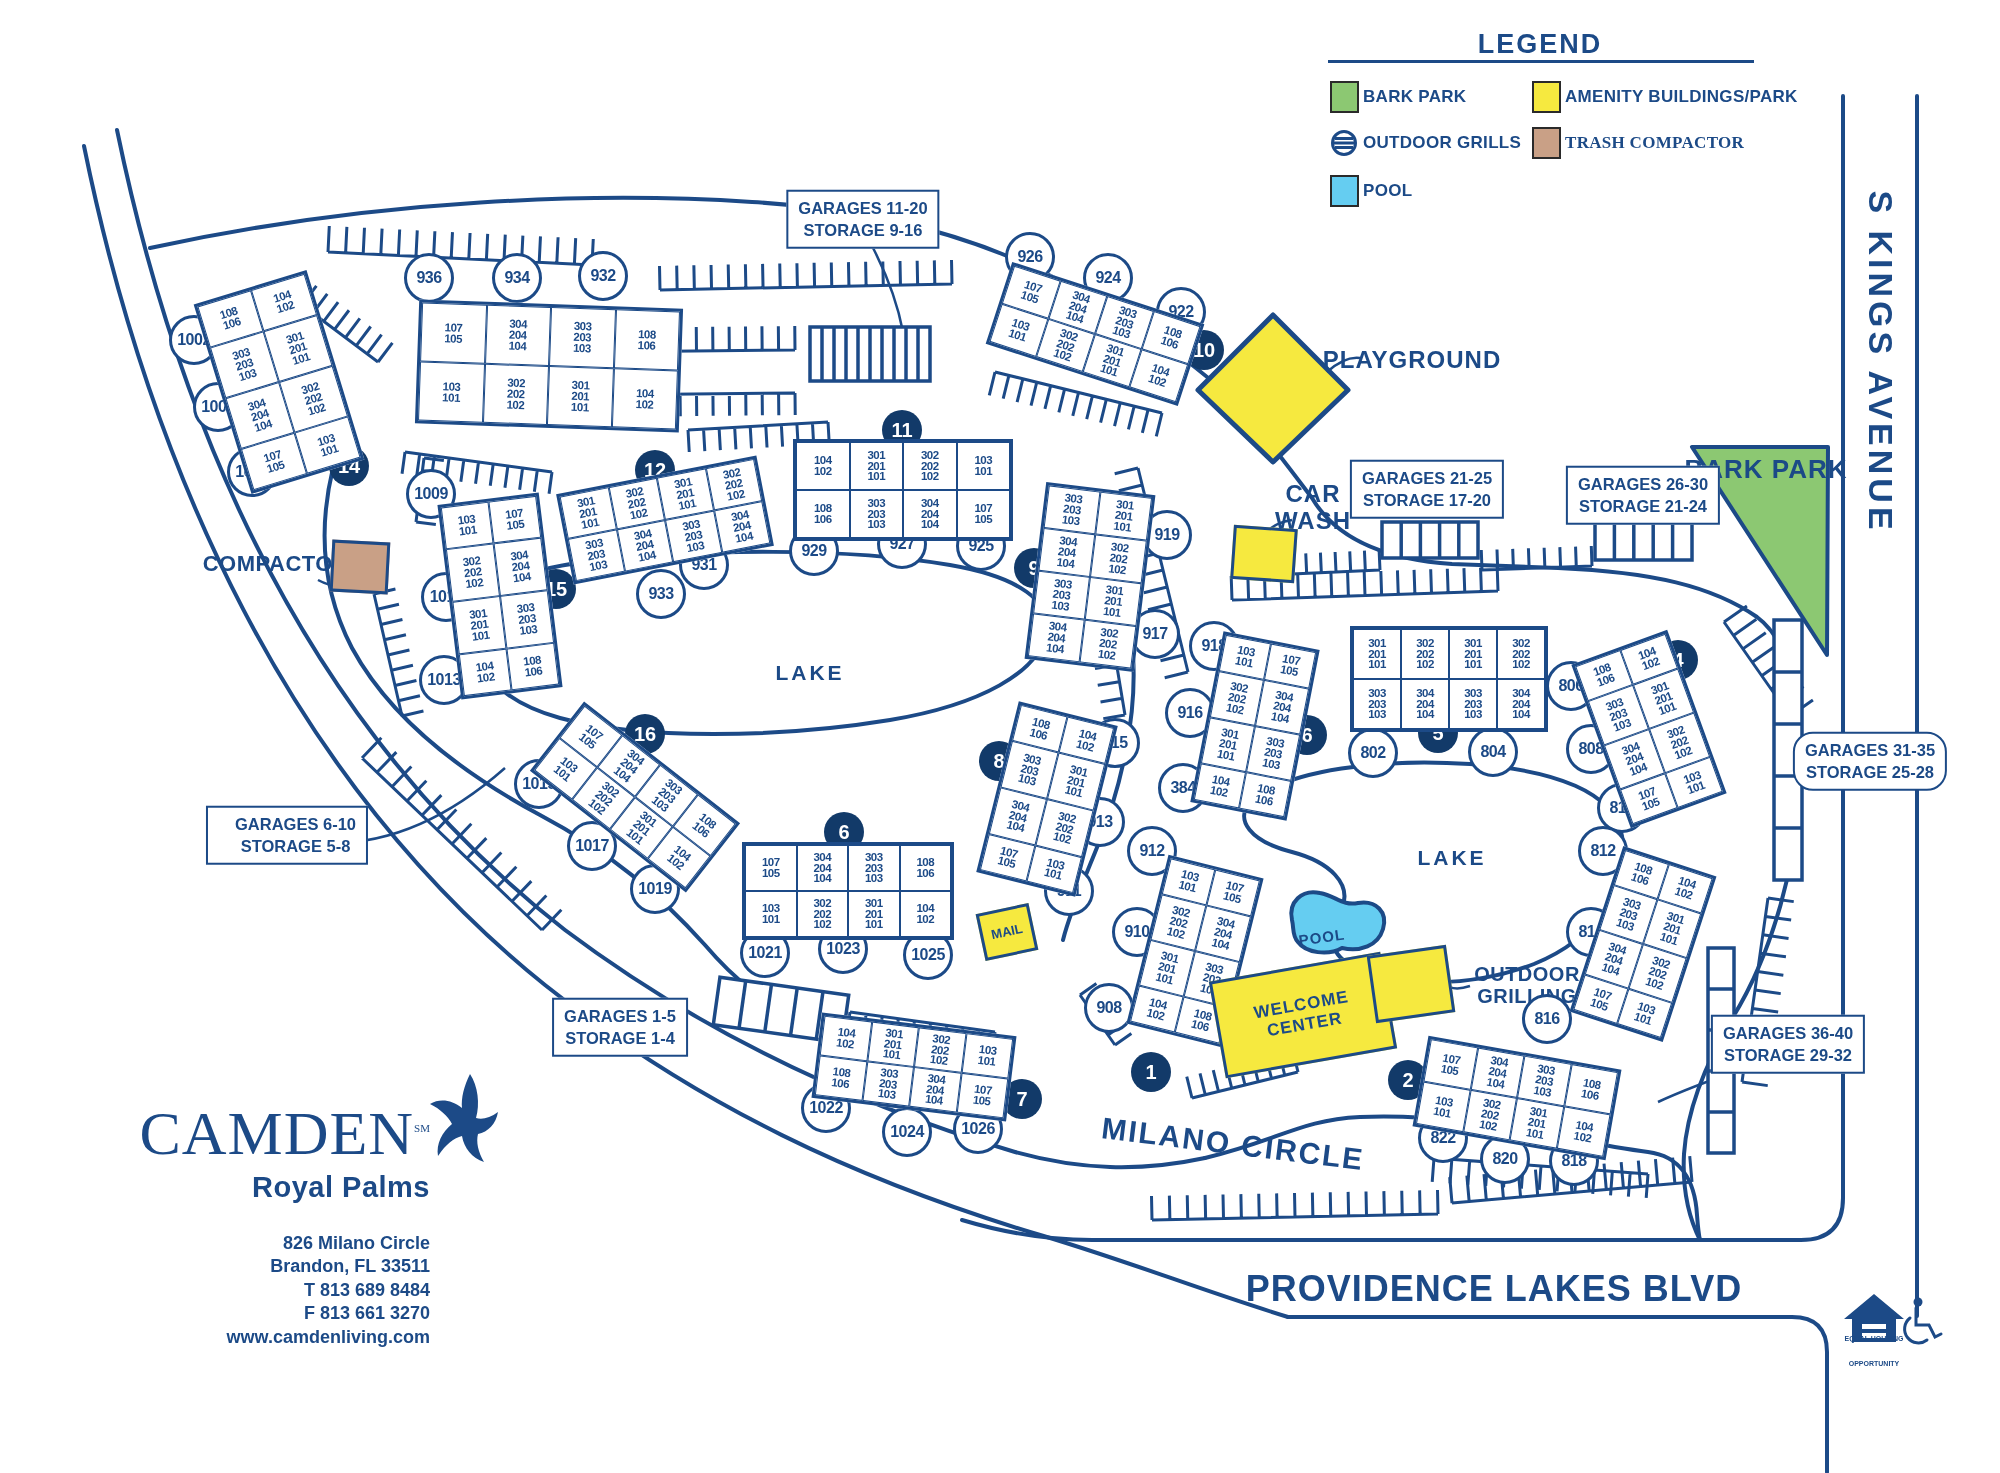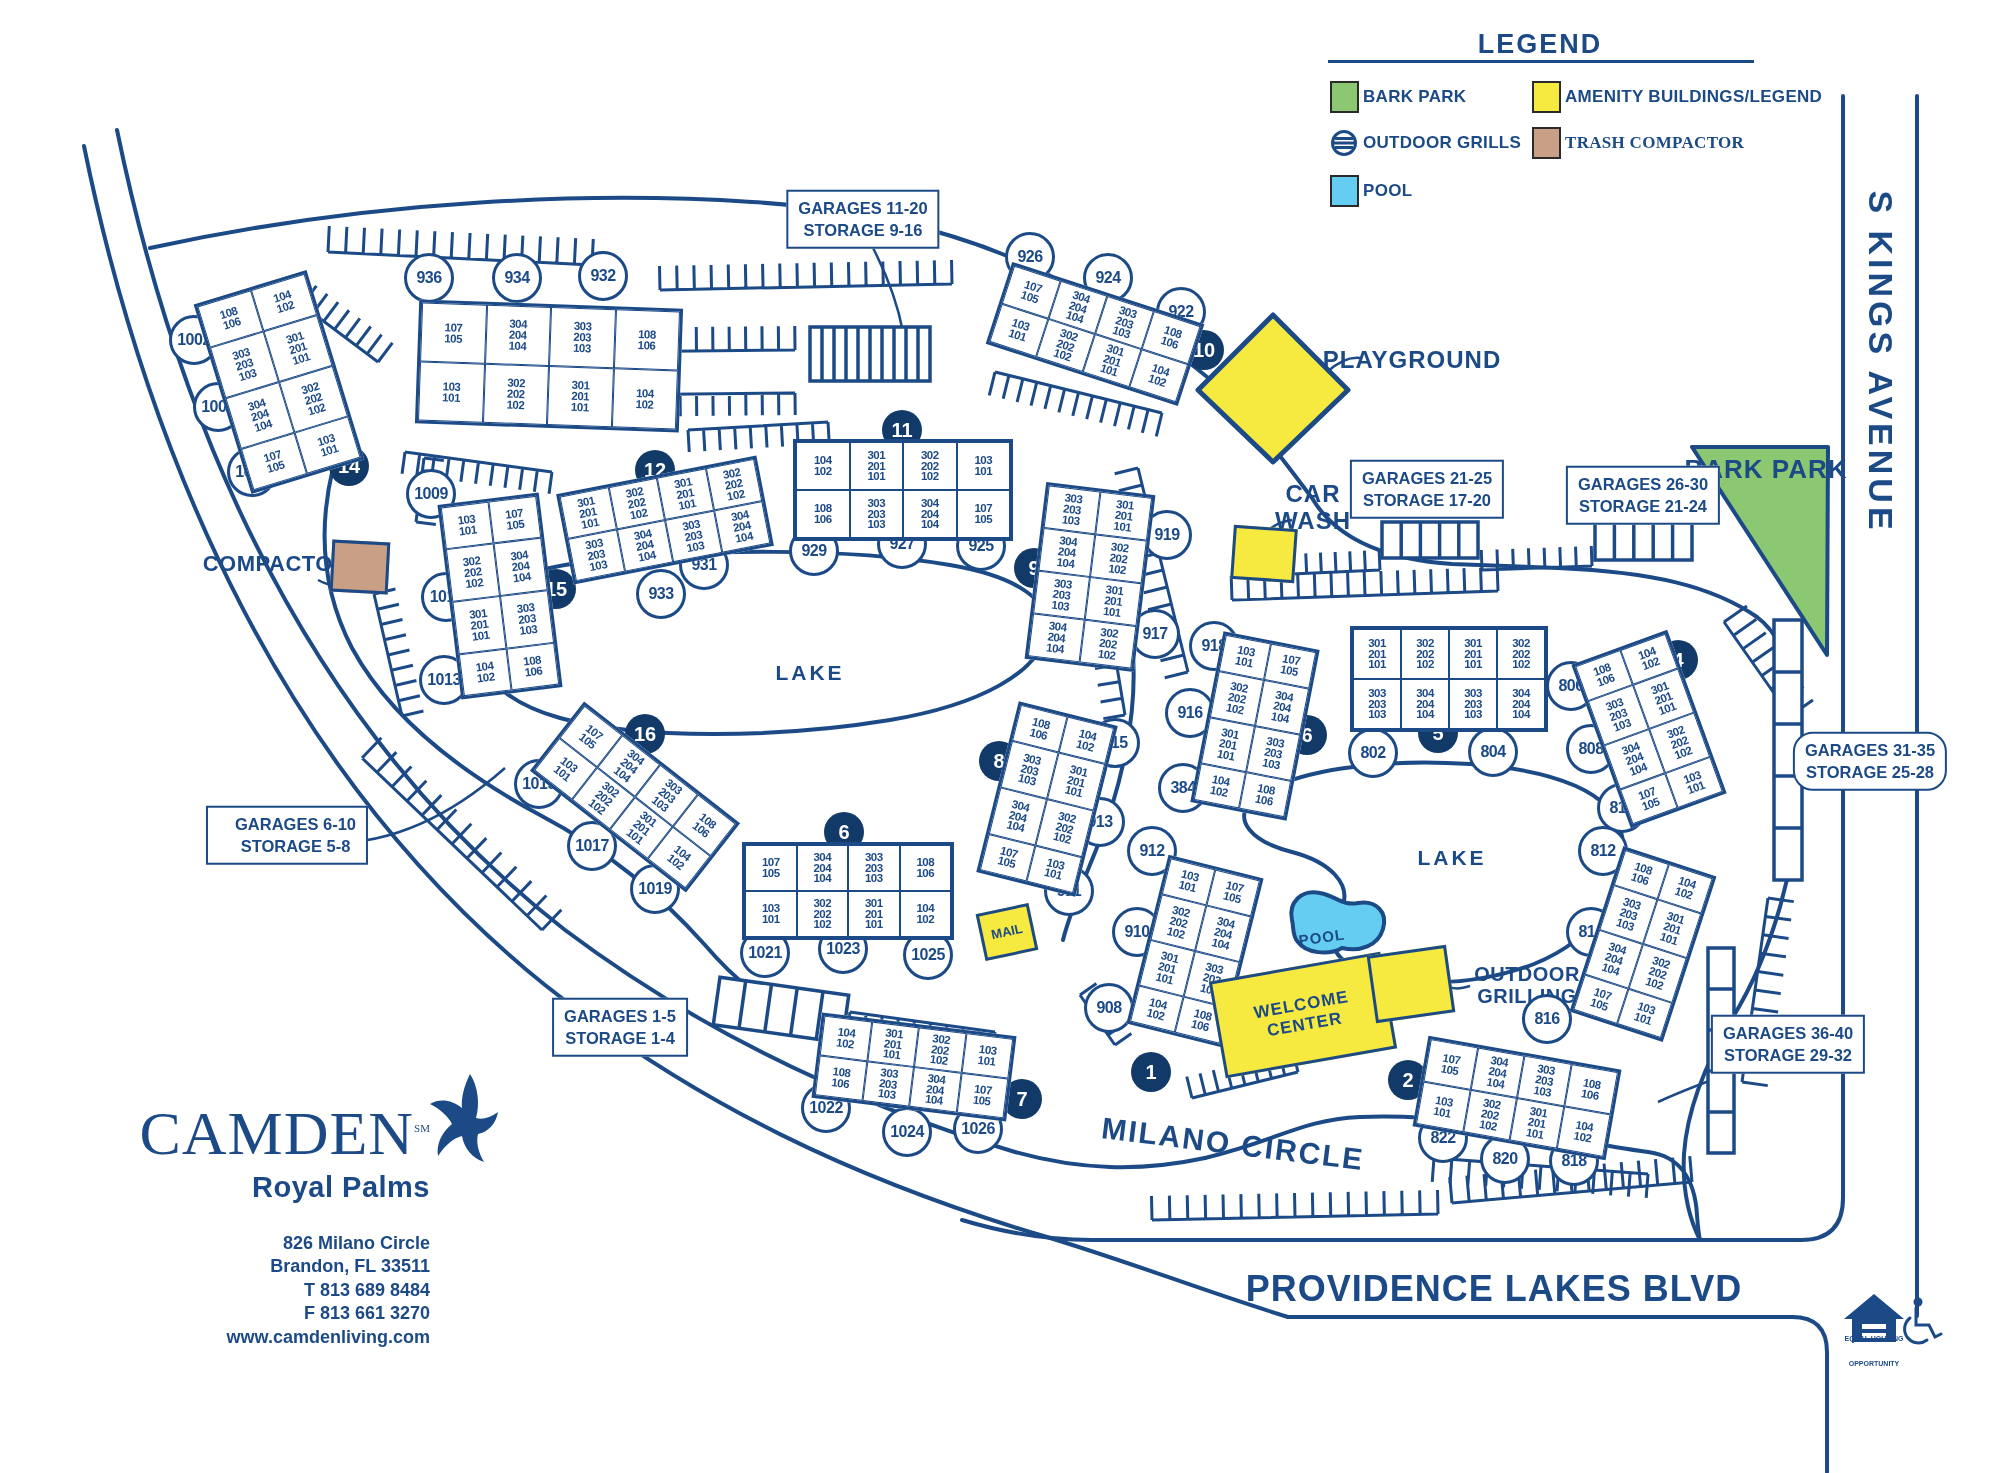--- a/index.html
+++ b/index.html
@@ -226,21 +226,21 @@
         <svg width="28" height="28" style="position: absolute; left: 1330px; top: 143px; transform: translateY(-50%);">
           <circle cx="14" cy="14" r="11.5" fill="#fff" stroke="#1c4a87" stroke-width="3"></circle>
       <line x1="5" y1="9.5" x2="23" y2="9.5" stroke="#1c4a87" stroke-width="3"></line>
       <line x1="3" y1="14" x2="25" y2="14" stroke="#1c4a87" stroke-width="3"></line>
       <line x1="5" y1="18.5" x2="23" y2="18.5" stroke="#1c4a87" stroke-width="3"></line>
         </svg>
         <div class="legend-item-label" style="left: 1363px; top: 143px;">OUTDOOR GRILLS</div>
         <div class="legend-swatch" style="left: 1330px; top: 191px; background: rgb(101, 205, 241);"></div>
         <div class="legend-item-label" style="left: 1363px; top: 191px;">POOL</div>
         <div class="legend-swatch" style="left: 1532px; top: 97px; background: rgb(246, 233, 63);"></div>
-        <div class="legend-item-label" style="left: 1565px; top: 97px;">AMENITY BUILDINGS/LEGEND</div>
+        <div class="legend-item-label" style="left: 1565px; top: 97px;">AMENITY BUILDINGS/PARK</div>
         <div class="legend-swatch" style="left: 1532px; top: 143px; background: rgb(201, 160, 134);"></div>
         <div class="legend-item-label" style="left: 1565px; top: 143px; font-family: Liberation Serif, serif;">TRASH COMPACTOR</div>
       </div>
   </div>
 
   <div class="brand">
     <div class="brand-name">
       <span>CAMDEN</span><span class="sm">SM</span>
     </div>
     <div class="brand-sub">Royal Palms</div>

